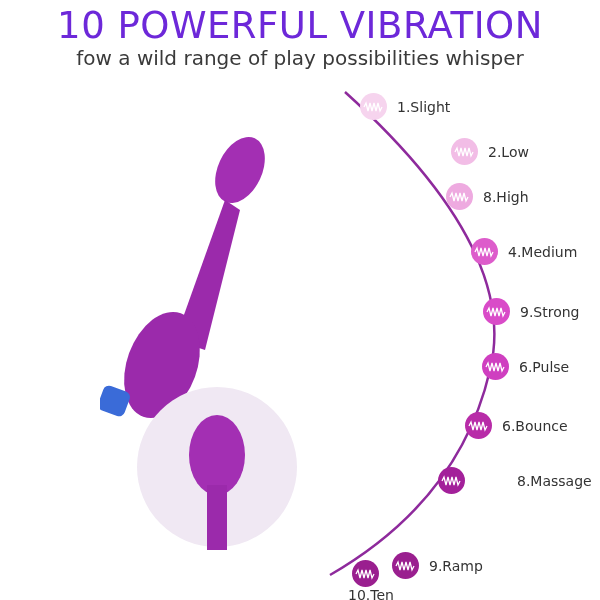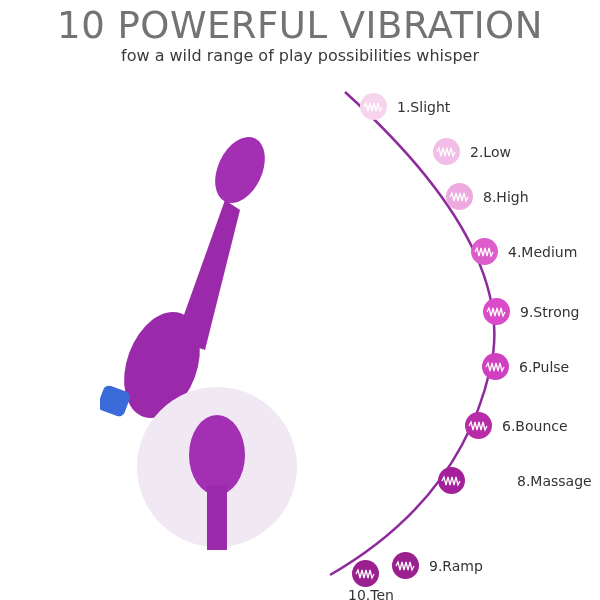--- a/index.html
+++ b/index.html
@@ -1,18 +1,18 @@
 <!DOCTYPE html>
 <html><head>
 <meta charset="utf-8">
 <style>
   html,body{margin:0;padding:0;background:#ffffff;}
   body{width:600px;height:600px;position:relative;overflow:hidden;font-family:"DejaVu Sans",sans-serif;color:#333;}
-  .title{position:absolute;top:4px;left:0;width:600px;text-align:center;font-size:37px;letter-spacing:0.5px;color:#737373;}
-  .subtitle{position:absolute;top:46px;left:0;width:600px;text-align:center;font-size:16px;color:#3a3a3a;}
+  .title{position:absolute;top:4px;left:0;width:600px;text-align:center;font-size:37px;letter-spacing:0.5px;color:#6d28d9;}
+  .subtitle{position:absolute;top:46px;left:0;width:600px;text-align:center;font-size:20px;color:#3a3a3a;}
   .arc{position:absolute;left:0;top:0;}
   .mode{position:absolute;display:flex;align-items:center;}
   .dot{width:27px;height:27px;border-radius:50%;display:flex;align-items:center;justify-content:center;}
   .dot svg{width:21px;height:14px;}
   .label{margin-left:10px;font-size:14px;color:#333;white-space:nowrap;text-align:center;}
   .product{position:absolute;}
 </style>
 </head>
 <body>
 
@@ -41,21 +41,21 @@
 
 <div id="modes">
     <div class="mode" style="left: 360px; top: 93px;">
       <div class="dot" style="background:#f6d4ee">
       <svg viewBox="0 0 21 14">
           <polyline points="1,7 3,3 5,11 7,3 9,11 11,3 13,11 15,3 17,11 19,7" fill="none" stroke="#fff" stroke-width="1.3"></polyline>
         </svg>
     </div>
       <span class="label">1.Slight</span>
     </div>
-    <div class="mode" style="left: 396px; top: 138px; padding-left: 37px;">
+    <div class="mode" style="left: 414px; top: 138px; padding-left: 37px;">
       <div class="dot" style="background:#f2bde6">
       <svg viewBox="0 0 21 14">
           <polyline points="1,7 3,3 5,11 7,3 9,11 11,3 13,11 15,3 17,11 19,7" fill="none" stroke="#fff" stroke-width="1.3"></polyline>
         </svg>
     </div>
       <span class="label">2.Low</span>
     </div>
     <div class="mode" style="left: 446px; top: 183px;">
       <div class="dot" style="background:#eeaae0">
       <svg viewBox="0 0 21 14">

